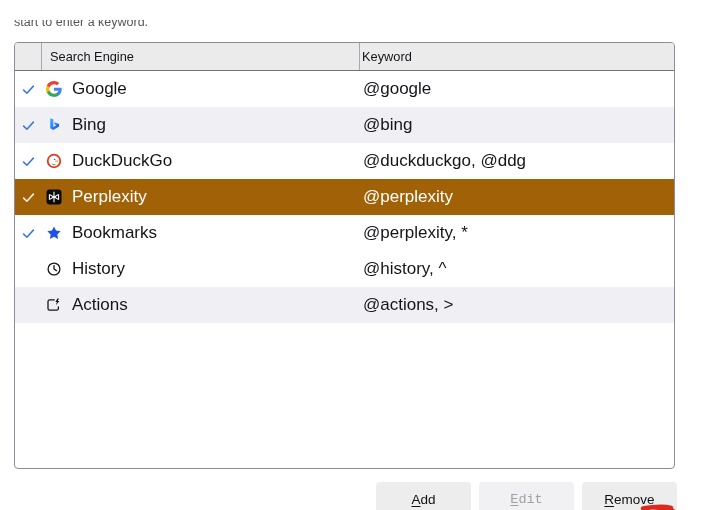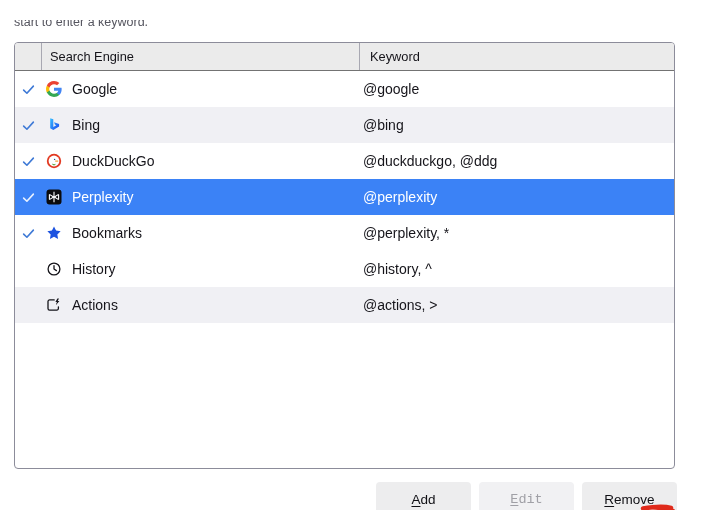--- a/index.html
+++ b/index.html
@@ -8,25 +8,25 @@
   .top-text{position:absolute;left:14px;top:-5px;font-size:12.5px;color:#55555f;}
 
   
   .engine-table{position:absolute;left:14px;top:22px;width:659px;height:425px;
       border:1px solid #8c8c9a;border-radius:4px;background:#fff;overflow:hidden;}
   .thead{display:flex;height:27px;background:#ebebeb;border-bottom:1px solid #737373;
       align-items:center;font-size:12.8px;}
   .th-check{width:26px;height:100%;}
   .th-engine{width:318px;height:100%;display:flex;align-items:center;padding-left:8px;
       border-left:1px solid #a8a8b2;box-sizing:border-box;}
-  .th-keyword{flex:1;height:100%;display:flex;align-items:center;padding-left:10px;
+  .th-keyword{flex:1;height:100%;display:flex;align-items:center;padding-left:2px;
       border-left:1px solid #a8a8b2;box-sizing:border-box;}
-  .trow{display:flex;height:36px;align-items:center;font-size:14px;cursor:default;}
+  .trow{display:flex;height:36px;align-items:center;font-size:17px;cursor:default;}
   .trow.alt{background:#f0f0f4;}
-  .trow.selected{background:#3b82f6;color:#fff;}
+  .trow.selected{background:#a16207;color:#fff;}
   .col-check{width:26px;display:flex;justify-content:center;align-items:center;}
   .col-engine{width:318px;display:flex;align-items:center;gap:10px;padding-left:5px;box-sizing:border-box;}
   .col-keyword{flex:1;padding-left:4px;box-sizing:border-box;}
   .check-ic{width:15px;height:15px;color:#3f7ad6;}
   .trow.selected .check-ic{color:rgba(255,255,255,.88);}
   .check-ic.hidden{visibility:hidden;}
   .eng-ic{width:16px;height:16px;flex:0 0 16px;}
 
   
   .btn{position:absolute;top:462px;height:34px;border:none;border-radius:4px;

